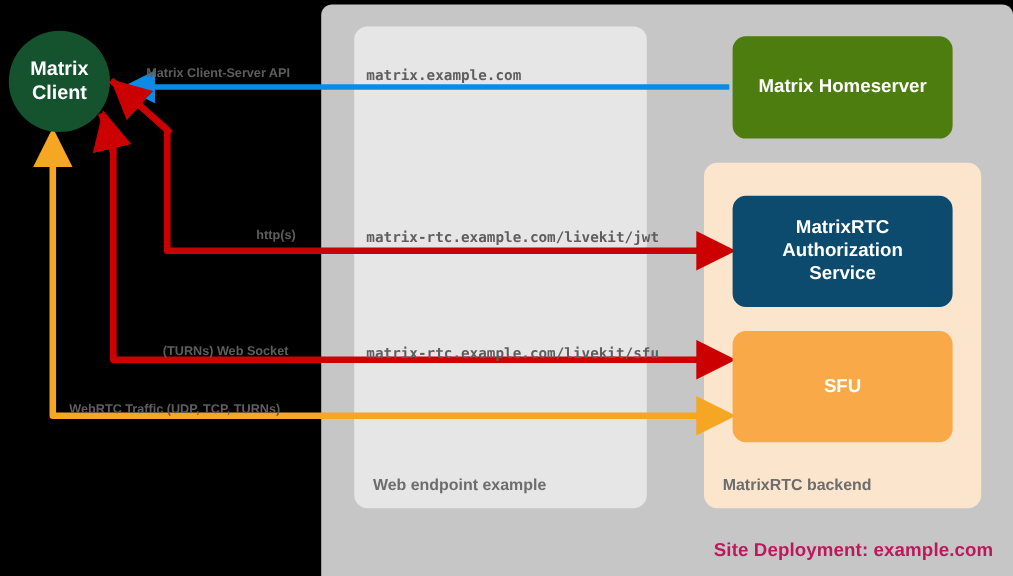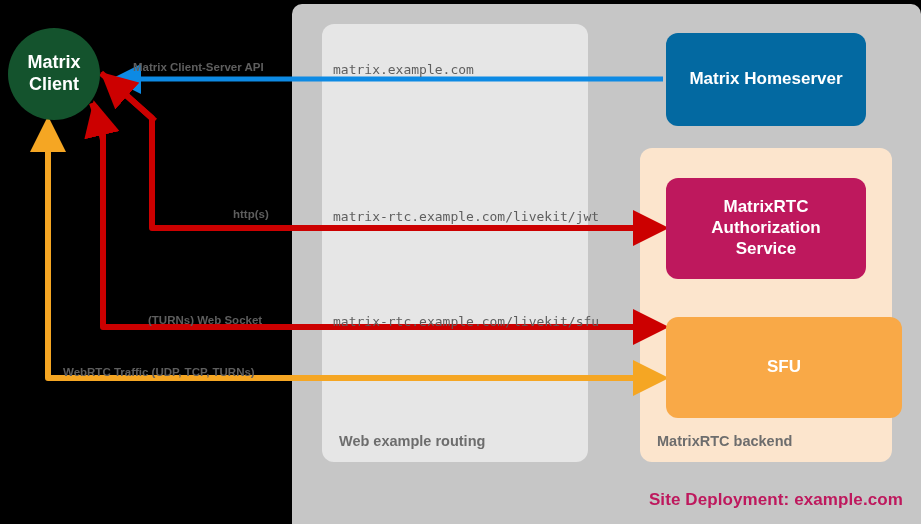--- a/index.html
+++ b/index.html
@@ -99,76 +99,77 @@
     border-radius: 50%;
     background: #14532d;
     font-size: 18px;
   }
   .homeserver-node {
     left: 666px;
     top: 33px;
     width: 200px;
     height: 93px;
     border-radius: 12px;
-    background: #0369a1;
+    background: #4d7c0f;
     font-size: 17px;
   }
   .auth-node {
     left: 666px;
     top: 178px;
     width: 200px;
     height: 101px;
     border-radius: 12px;
-    background: #be185d;
+    background: #0c4a6e;
     font-size: 17px;
   }
   .sfu-node {
     left: 666px;
-    top: 317px;
-    width: 236px;
+    top: 301px;
+    width: 200px;
     height: 101px;
     border-radius: 12px;
     background: #f7a košik;
     font-size: 17px;
   }
   .sfu-node { background: #f9a947; }
   
   .edge-label {
     position: absolute;
     color: #5e5e5e;
     font-size: 11.5px;
     font-weight: bold;
     white-space: nowrap;
   }
   .endpoint-label {
     position: absolute;
     color: #5e5e5e;
     font-size: 13px;
     font-family: "DejaVu Sans Mono", monospace;
     white-space: nowrap;
+    font-weight: bold;
   }
   .lbl-csapi { left: 133px; top: 61px; }
   .lbl-https { left: 233px; top: 208px; }
   .lbl-ws    { left: 148px; top: 314px; }
   .lbl-webrtc{ left: 63px;  top: 366px; }
   .ep-matrix { left: 333px; top: 62px; }
   .ep-jwt    { left: 333px; top: 209px; }
   .ep-sfu    { left: 333px; top: 314px; }
 </style>
 </head>
 <body>
 
 <div id="canvas">
 
   <div class="site-deployment">
     <div class="site-deployment-label">Site Deployment: example.com</div>
   </div>
 
   <div class="web-routing">
-    <div class="web-routing-label">Web example routing</div>
+    <div class="web-routing-label">Web endpoint example</div>
   </div>
 
   <div class="rtc-backend">
     <div class="rtc-backend-label">MatrixRTC backend</div>
   </div>
 
   <svg class="layer-svg" viewBox="0 0 921 524" xmlns="http://www.w3.org/2000/svg">
     <defs>
       <marker id="arrow-blue" markerWidth="6" markerHeight="6" refX="5" refY="3" orient="auto" markerUnits="strokeWidth">
         <path d="M0,0 L6,3 L0,6 z" fill="#0d8ae4"></path>

